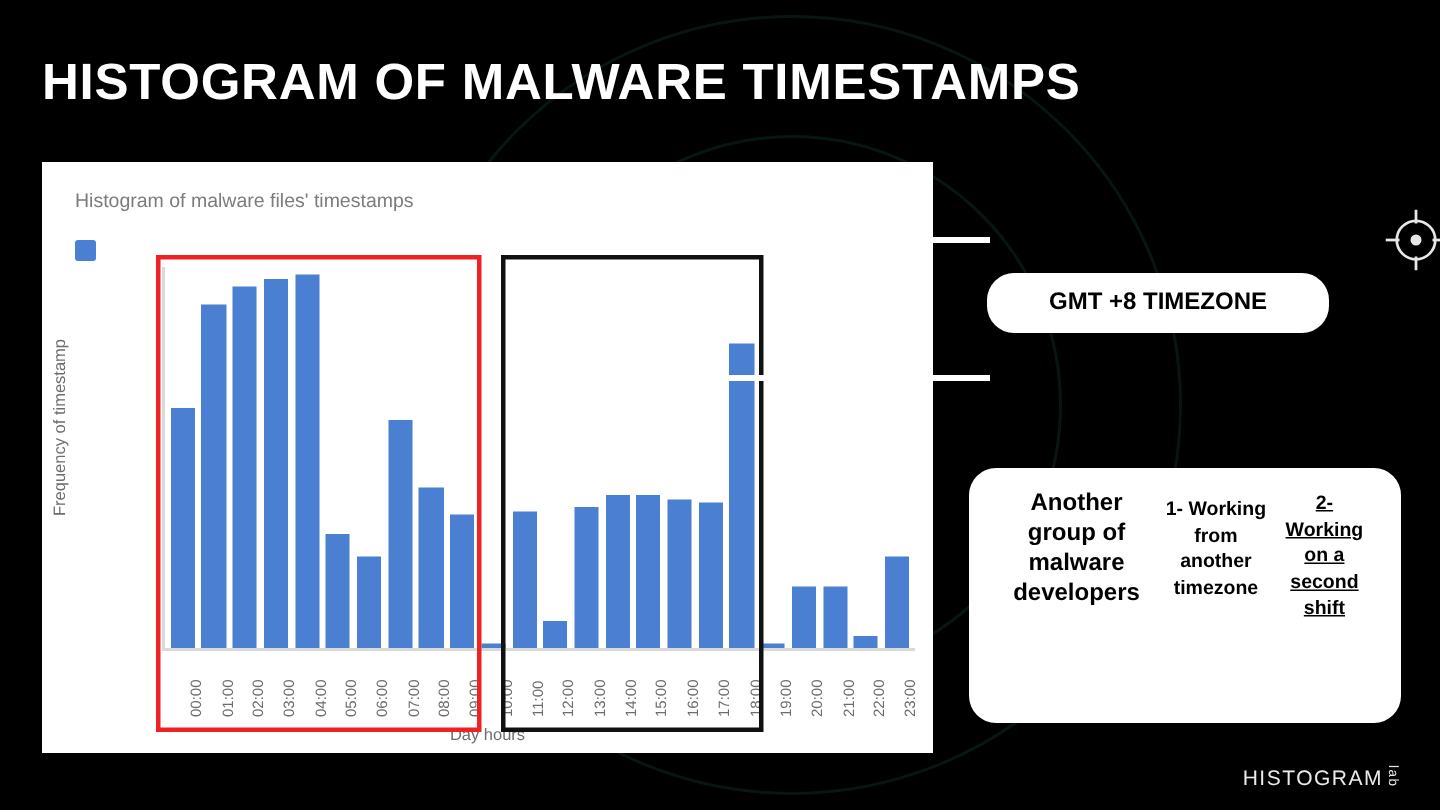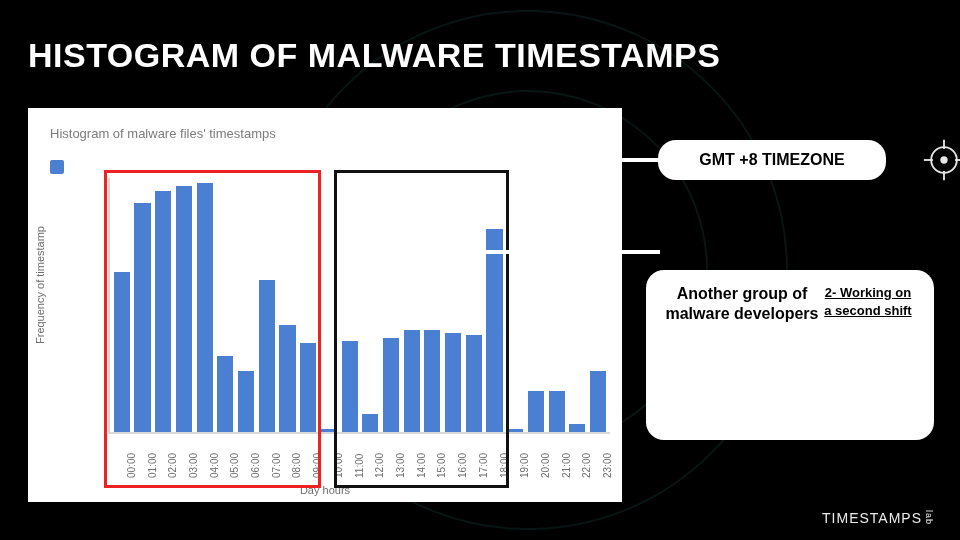--- a/index.html
+++ b/index.html
@@ -130,20 +130,21 @@
   
   .callout {
     position: absolute;
     right: 26px;
     background: #fff;
     color: #000;
     border-radius: 18px;
     padding: 14px 18px;
     text-align: center;
     width: 288px;
+    margin-top: 42px;
   }
   .callout.small { padding: 10px 14px; }
   .callout-title { font-size: 16px; font-weight: 700; line-height: 1.25; }
   .callout-sub   { font-size: 13px; font-weight: 700; line-height: 1.35; margin-top: 4px; }
   .connector {
     position: absolute;
     height: 4px;
     background: #fff;
   }
 
@@ -298,18 +299,19 @@
     <circle cx="24" cy="24" r="3" fill="#e6e6e6"></circle>
     <line x1="24" y1="2" x2="24" y2="12"></line>
     <line x1="24" y1="36" x2="24" y2="46"></line>
     <line x1="2" y1="24" x2="12" y2="24"></line>
     <line x1="36" y1="24" x2="46" y2="24"></line>
   </svg>
 </div>
 
 <div class="callout" style="top:270px; height:170px; display:flex; justify-content:center;">
   <div class="callout-title">Another group of malware developers</div>
+  <div class="callout-sub">1- Working from another timezone</div>
   <div class="callout-sub" style="margin-top:0;text-decoration:underline;">2- Working on a second shift</div>
 </div>
 
 <div class="brand">
-  <span>TIMESTAMPS</span><span class="lab">lab</span>
+  <span>HISTOGRAM</span><span class="lab">lab</span>
 </div>
 
 </body></html>

